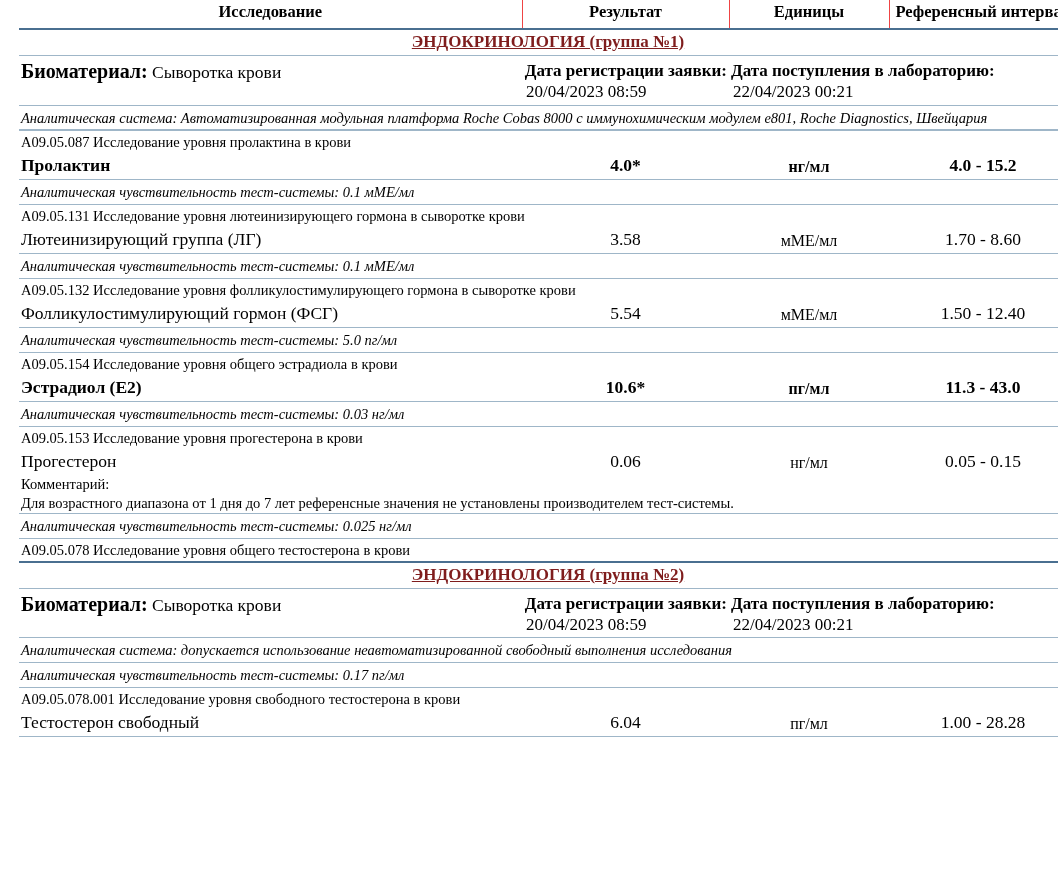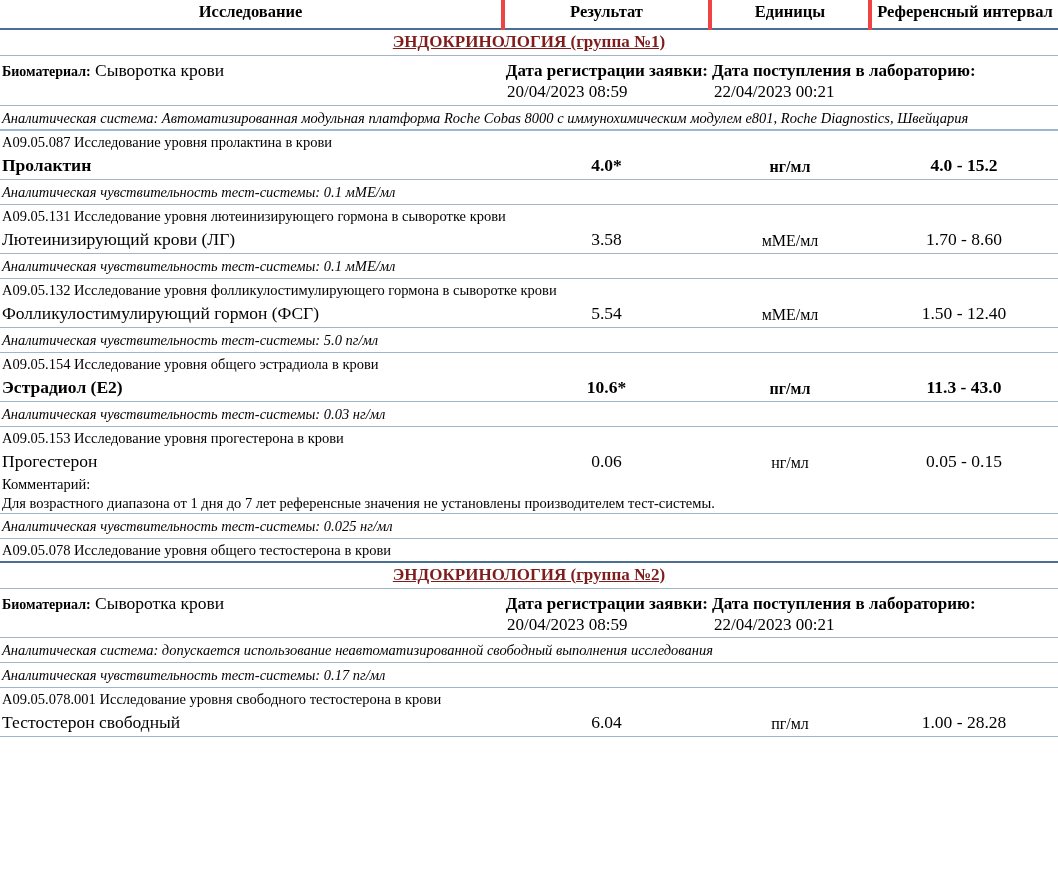--- a/index.html
+++ b/index.html
@@ -9,41 +9,42 @@
   }
   body {
     width: 1058px;
     font-family: "Liberation Serif", serif;
     color: #000000;
     font-size: 17px;
   }
   .doc {
     width: 855px;
     position: relative;
+    padding-left: 19px;
   }
   table.report {
     width: 1058px;
     border-collapse: collapse;
     table-layout: fixed;
   }
   col.c-name   { width: 503px; }
   col.c-result { width: 207px; }
   col.c-units  { width: 160px; }
   col.c-ref    { width: 188px; }
 
   
   .hdr td {
     text-align: center;
     font-weight: bold;
     font-size: 16.5px;
     padding: 2px 4px 6px 4px;
     vertical-align: top;
   }
   .hdr td.sep {
-    border-left: 4px solid #ef4444;
+    border-left: 1px solid #ef4444;
   }
   .rule-thick td {
     border-top: 2px solid #4a6f90;
     padding: 0;
     height: 0;
     font-size: 0;
     line-height: 0;
   }
   .rule-thin td {
     border-top: 1px solid #9fb6c8;
@@ -61,21 +62,21 @@
     text-decoration: underline;
     color: #7f1d1d;
   }
 
   .bio-row td {
     padding: 4px 2px 2px 2px;
     vertical-align: top;
   }
   .bio-label {
     font-weight: bold;
-    font-size: 14px;
+    font-size: 20px;
     font-family: Liberation Serif, serif;
   }
   .bio-val {
     font-size: 17.5px;
   }
   .date-block {
     font-size: 17px;
     line-height: 1.25;
   }
   .date-lab {
@@ -202,21 +203,21 @@
     <tr class="note">
       <td colspan="4">Аналитическая чувствительность тест-системы: 0.1 мМЕ/мл</td>
     </tr>
     <tr class="rule-thin">
           <td colspan="4"></td>
         </tr>
     <tr class="code">
       <td colspan="4">A09.05.131 Исследование уровня лютеинизирующего гормона в сыворотке крови</td>
     </tr>
     <tr class="analyte">
-      <td class="nm">Лютеинизирующий крови (ЛГ)</td>
+      <td class="nm">Лютеинизирующий группа (ЛГ)</td>
       <td class="rs">3.58</td>
       <td class="un">мМЕ/мл</td>
       <td class="rf">1.70 - 8.60</td>
     </tr>
     <tr class="rule-thin">
           <td colspan="4"></td>
         </tr>
 
     <tr class="note">
       <td colspan="4">Аналитическая чувствительность тест-системы: 0.1 мМЕ/мл</td>

